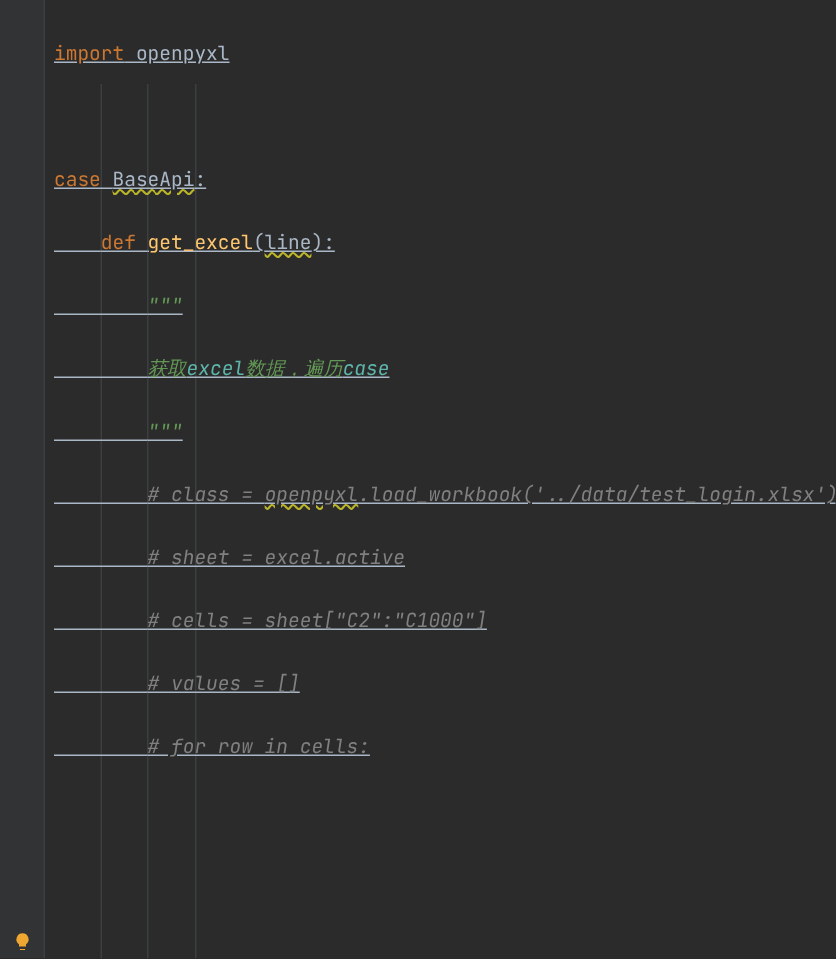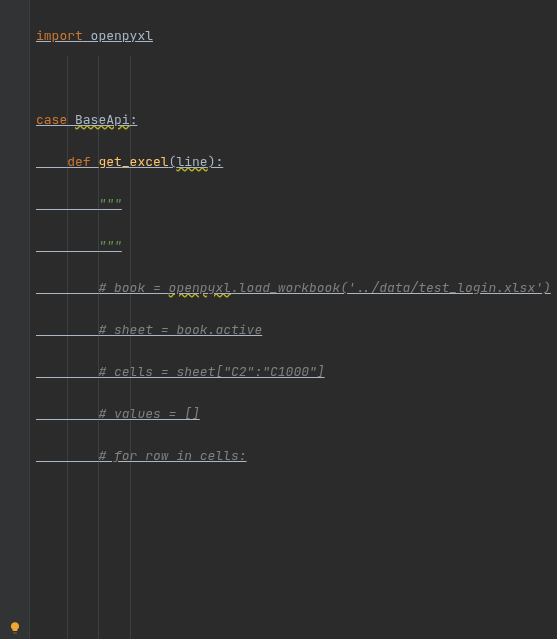--- a/index.html
+++ b/index.html
@@ -86,23 +86,24 @@
 <div class="guide g1"></div>
 <div class="guide g2"></div>
 <div class="guide g3"></div>
 
 <div class="code">
 <div class="ln"><span class="kw">import</span><span> openpyxl</span></div>
 <div class="ln"></div>
 <div class="ln"><span class="kw">case </span><span class="wavy">BaseApi</span><span>:</span></div>
 <div class="ln">    <span class="kw">def </span><span class="fn">get_excel</span><span>(</span><span class="wavy">line</span><span>):</span></div>
 <div class="ln">        <span class="dc">"""</span></div>
+<div class="ln">        <span class="dc">获取</span><span class="cyan">excel</span><span class="dc">数据，遍历</span><span class="cyan">case</span></div>
 <div class="ln">        <span class="dc">"""</span></div>
-<div class="ln">        <span class="cm"># book = </span><span class="cm wavy">openpyxl</span><span class="cm">.load_workbook('../data/test_login.xlsx')</span></div>
-<div class="ln">        <span class="cm"># sheet = book.active</span></div>
+<div class="ln">        <span class="cm"># class = </span><span class="cm wavy">openpyxl</span><span class="cm">.load_workbook('../data/test_login.xlsx')</span></div>
+<div class="ln">        <span class="cm"># sheet = excel.active</span></div>
 <div class="ln">        <span class="cm"># cells = sheet["C2":"C1000"]</span></div>
 <div class="ln">        <span class="cm"># values = []</span></div>
 <div class="ln">        <span class="cm"># for row in cells:</span></div>
 
 
 
 
 
 
 

